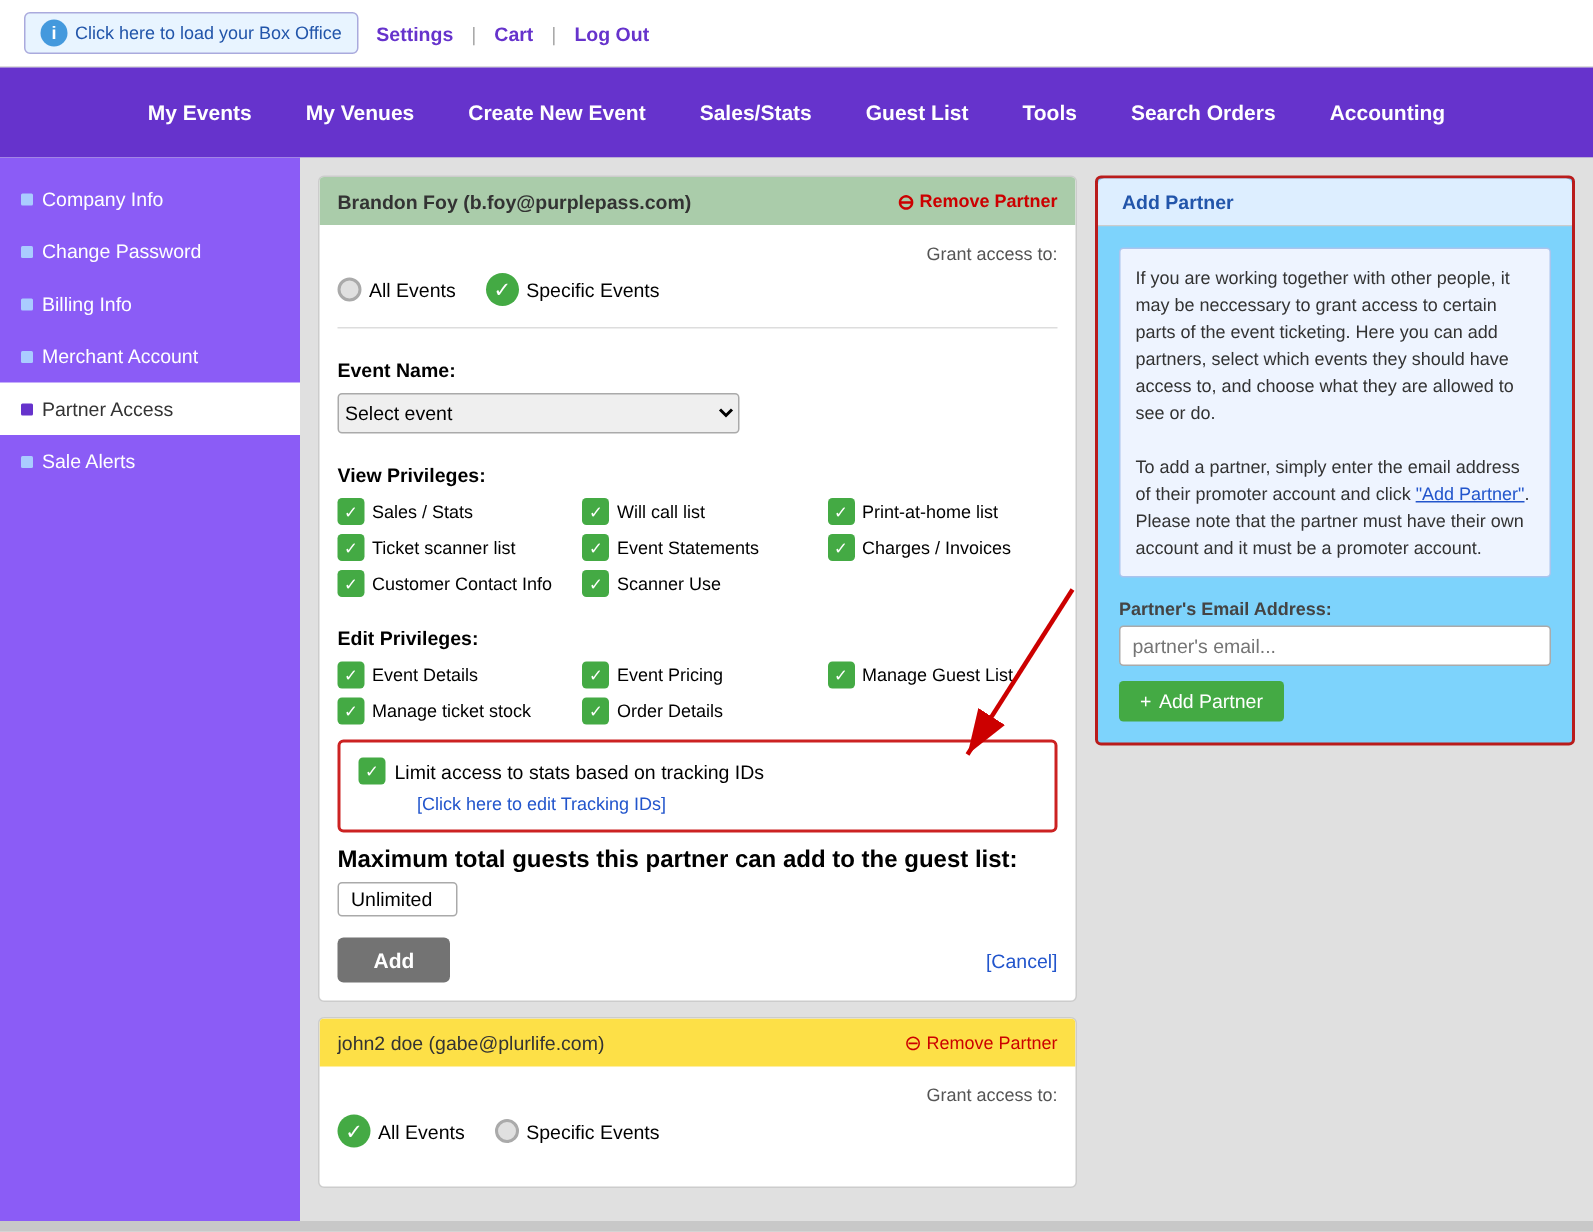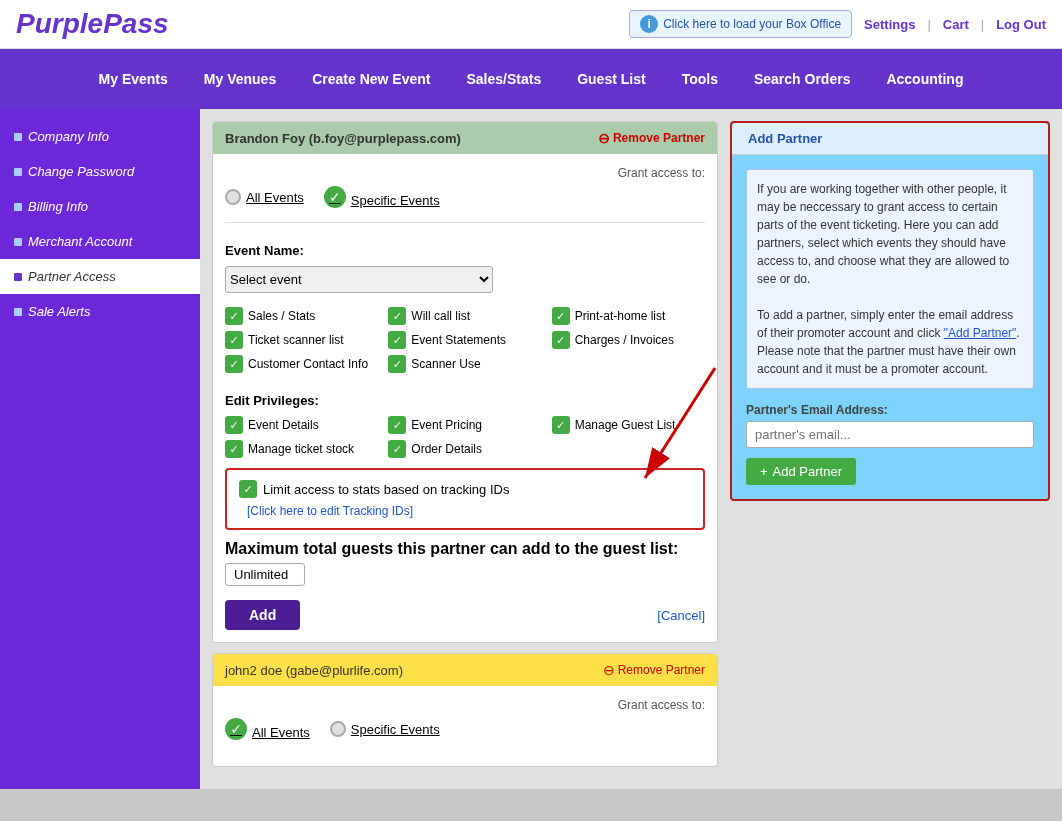--- a/index.html
+++ b/index.html
@@ -15,42 +15,42 @@
     .box-office-btn { background: #e8f4ff; border: 1px solid #aad; padding: 4px 10px; border-radius: 4px; font-size: 12px; color: #2255aa; cursor: pointer; display: flex; align-items: center; gap: 5px; }
 
     
     .main-nav { background: #6633cc; display: flex; justify-content: center; padding: 12px; }
     .main-nav a { color: #fff; text-decoration: none; padding: 10px 18px; display: block; font-size: 14px; font-weight: bold; }
 
     
     .content-wrapper { display: flex; background: #e0e0e0; min-height: 660px; }
 
     
-    .sidebar { width: 200px; background: #6d28d9; padding-top: 10px; flex-shrink: 0; font-style: italic; }
+    .sidebar { width: 200px; background: #8b5cf6; padding-top: 10px; flex-shrink: 0; }
     .sidebar-item { padding: 10px 14px; color: #fff; font-size: 13px; cursor: pointer; display: flex; align-items: center; gap: 6px; }
     .sidebar-item.active { background: #fff; color: #333; }
     .sidebar-item .bullet { width: 8px; height: 8px; background: #aaccff; border-radius: 1px; display: inline-block; flex-shrink: 0; }
     .sidebar-item.active .bullet { background: #6633cc; border: 1px solid #6633cc; }
 
     
     .main-content { flex: 1; padding: 12px; display: flex; gap: 12px; }
     .center-panel { flex: 1; }
     .right-panel { width: 320px; flex-shrink: 0; }
 
     
     .partner-card { background: #fff; border: 1px solid #ccc; border-radius: 4px; margin-bottom: 10px; overflow: hidden; }
     .partner-header { background: #aaccaa; padding: 8px 12px; display: flex; justify-content: space-between; align-items: center; font-size: 13px; font-weight: bold; color: #333; }
     .remove-partner { color: #cc0000; font-size: 12px; cursor: pointer; display: flex; align-items: center; gap: 3px; }
     .remove-icon { color: #cc0000; font-size: 14px; }
 
     .partner-body { padding: 12px; }
     .grant-label { font-size: 12px; color: #555; margin-bottom: 6px; text-align: right; }
 
     .radio-group { display: flex; gap: 20px; margin-bottom: 14px; align-items: center; }
-    .radio-option { display: flex; align-items: flex-end; gap: 5px; font-size: 13px; text-decoration: underline; }
+    .radio-option { display: flex; align-items: center; gap: 5px; font-size: 13px; }
     .radio-circle { width: 16px; height: 16px; border-radius: 50%; border: 2px solid #aaa; background: #e0e0e0; display: flex; align-items: center; justify-content: center; }
     .green-check-radio { width: 22px; height: 22px; border-radius: 50%; background: #44aa44; display: flex; align-items: center; justify-content: center; color: #fff; font-size: 14px; }
 
     .divider { border: none; border-top: 1px solid #ddd; margin: 8px 0; }
 
     .section-label { font-weight: bold; font-size: 13px; margin-bottom: 8px; margin-top: 20px; }
 
     .event-select-row { display: flex; align-items: center; gap: 8px; margin-bottom: 14px; }
     .event-select { padding: 4px 0; border: 1px solid #aaa; border-radius: 3px; font-size: 13px; width: 268px; }
 
@@ -59,43 +59,40 @@
     .green-check { width: 18px; height: 18px; background: #44aa44; border-radius: 3px; display: flex; align-items: center; justify-content: center; color: #fff; font-size: 11px; flex-shrink: 0; }
 
     .tracking-box { border: 2px solid #cc2222; border-radius: 4px; padding: 10px 12px; margin: 10px 0; display: flex; flex-direction: column; gap: 6px; position: relative; }
     .tracking-row { display: flex; align-items: center; gap: 6px; font-size: 13px; }
 
     .max-guests-section { margin-top: 10px; }
     .max-guests-label { font-size: 16px; font-weight: bold; margin-bottom: 5px; }
     .max-guests-input { border: 1px solid #aaa; padding: 3px 8px; border-radius: 3px; width: 80px; font-size: 13px; }
 
     .action-row { display: flex; justify-content: space-between; align-items: center; margin-top: 14px; }
-    .add-btn { background: #4c1d95; color: #fff; border: none; border-radius: 4px; padding: 7px 24px; font-size: 14px; font-weight: bold; cursor: pointer; }
+    .add-btn { background: #737373; color: #fff; border: none; border-radius: 4px; padding: 7px 24px; font-size: 14px; font-weight: bold; cursor: pointer; }
     .cancel-link { color: #2255cc; font-size: 13px; cursor: pointer; }
 
     
     .add-partner-panel { background: #7dd3fc; border: 2px solid #b91c1c; border-radius: 4px; }
     .add-partner-tab { background: #ddeeff; border-bottom: 1px solid #ccc; padding: 8px 16px; font-weight: bold; font-size: 13px; color: #2255aa; border-top-left-radius: 4px; border-top-right-radius: 4px; }
     .add-partner-body { padding: 14px; }
     .add-partner-info { background: #eef4ff; border: 1px solid #aac4ee; border-radius: 3px; padding: 10px; font-size: 12px; color: #333; line-height: 1.5; margin-bottom: 14px; }
     .add-partner-info a { color: #2255cc; }
     .field-label { font-size: 12px; font-weight: bold; color: #444; margin-bottom: 4px; }
     .email-input { width: 100%; border: 1px solid #aaa; border-radius: 3px; padding: 5px 8px; font-size: 13px; color: #999; margin-bottom: 10px; }
     .add-partner-btn { background: #44aa44; color: #fff; border: none; border-radius: 3px; padding: 6px 14px; font-size: 13px; cursor: pointer; display: flex; align-items: center; gap: 5px; }
 
     
     .partner-header2 { background: #fde047; padding: 8px 12px; display: flex; justify-content: space-between; align-items: center; font-size: 13px; font-weight: normal; color: #333; }
   </style>
 </head>
 <body>
 
 <div class="top-bar">
-  <div class="logo">
-    <span style="color:#6633cc;font-style:italic;">Purple</span><span style="color:#6633cc;font-weight:bold;font-style:italic;">Pass</span>
-  </div>
   <div class="top-right">
     <div class="box-office-btn">
       <span style="background:#4499dd;color:#fff;border-radius:50%;width:18px;height:18px;display:flex;align-items:center;justify-content:center;font-weight:bold;font-size:12px;">i</span>
       <span>Click here to load your Box Office</span>
     </div>
     <a href="#">Settings</a>
     <span class="sep">|</span>
     <a href="#">Cart</a>
     <span class="sep">|</span>
     <a href="#">Log Out</a>
@@ -166,20 +163,21 @@
               <span>Specific Events</span>
             </label>
           </div>
           <hr class="divider">
           <div class="section-label">Event Name:</div>
           <div class="event-select-row">
             <select class="event-select">
               <option>Select event</option>
             </select>
           </div>
+          <div class="section-label">View Privileges:</div>
           <div class="privileges-grid">
             <div class="privilege-item">
               <div class="green-check">✓</div>
               <span>Sales / Stats</span>
             </div>
             <div class="privilege-item">
               <div class="green-check">✓</div>
               <span>Will call list</span>
             </div>
             <div class="privilege-item">
@@ -230,21 +228,21 @@
               <span>Order Details</span>
             </div>
           </div>
 
           <div style="position:relative;">
             <div class="tracking-box">
               <div class="tracking-row">
                 <div class="green-check">✓</div>
                 <span>Limit access to stats based on tracking IDs</span>
               </div>
-              <div style="color:#2255cc;font-size:12px;cursor:pointer;margin-left:8px;">[Click here to edit Tracking IDs]</div>
+              <div style="color:#2255cc;font-size:12px;cursor:pointer;margin-left:39px;">[Click here to edit Tracking IDs]</div>
             </div>
 
             <svg style="position:absolute;right:-30px;top:-120px;pointer-events:none;z-index:5;" width="120" height="150">
               <defs>
                 <marker id="arrowhead" markerWidth="10" markerHeight="7" refX="10" refY="3.5" orient="auto">
                   <polygon points="0 0, 10 3.5, 0 7" fill="#cc0000"></polygon>
                 </marker>
               </defs>
               <line x1="100" y1="20" x2="30" y2="130" stroke="#cc0000" stroke-width="3" marker-end="url(#arrowhead)"></line>
             </svg>

